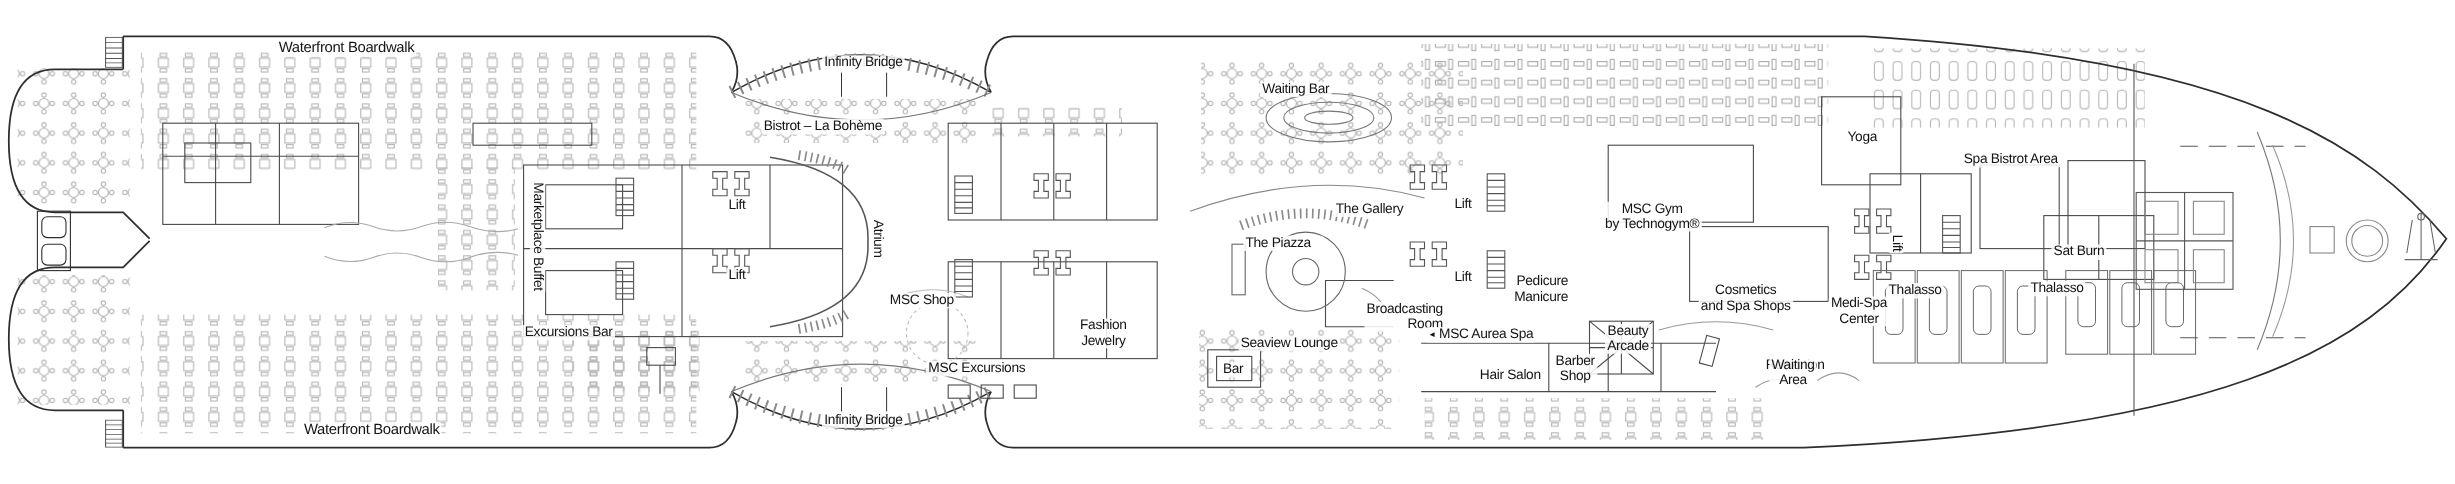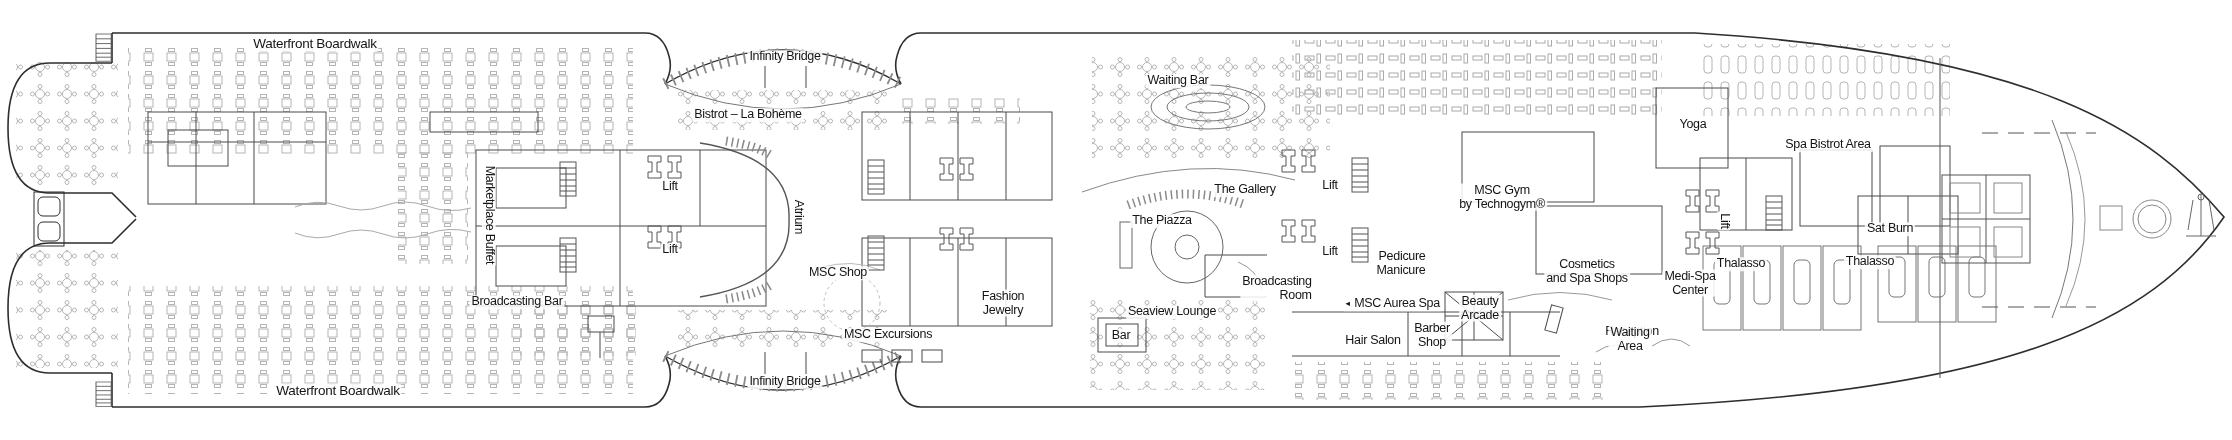--- a/index.html
+++ b/index.html
@@ -218,40 +218,40 @@
       <path d="M2186,236 h30 M2201,194 v42 M2193,200 l-5,30 M2209,200 l5,30"></path>
       <circle cx="2201" cy="197" r="3"></circle>
     </g>
   </g>
 </svg>
 
   <div class="lbl big" style="left:315px;top:44px">Waterfront Boardwalk</div>
   <div class="lbl" style="left:785px;top:57px">Infinity Bridge</div>
   <div class="lbl" style="left:748px;top:115px">Bistrot – La Bohème</div>
   <div class="lbl v" style="left:489px;top:215px">Marketplace Buffet</div>
-  <div class="lbl" style="left:517px;top:302px">Broadcasting Bar</div>
+  <div class="lbl" style="left:517px;top:302px">Excursions Bar</div>
   <div class="lbl big" style="left:338px;top:391px">Waterfront Boardwalk</div>
   <div class="lbl" style="left:670px;top:187px">Lift</div>
   <div class="lbl" style="left:670px;top:250px">Lift</div>
   <div class="lbl v" style="left:798px;top:217px">Atrium</div>
   <div class="lbl" style="left:838px;top:273px">MSC Shop</div>
   <div class="lbl" style="left:888px;top:335px">MSC Excursions</div>
   <div class="lbl" style="left:1003px;top:303px">Fashion
 Jewelry</div>
   <div class="lbl" style="left:785px;top:382px">Infinity Bridge</div>
   <div class="lbl" style="left:1178px;top:81px">Waiting Bar</div>
   <div class="lbl" style="left:1245px;top:190px">The Gallery</div>
   <div class="lbl" style="left:1330px;top:186px">Lift</div>
   <div class="lbl" style="left:1162px;top:221px">The Piazza</div>
   <div class="lbl" style="left:1330px;top:252px">Lift</div>
   <div class="lbl left" style="left:1277px;top:288px">Broadcasting
 Room</div>
   <div class="lbl" style="left:1172px;top:312px">Seaview Lounge</div>
   <div class="lbl" style="left:1121px;top:336px">Bar</div>
-  <div class="lbl" style="left:1392px;top:304px"><span class="arrow">◄</span><span>MSC Aurea Spa</span></div>
+  <div class="lbl" style="left:1346px;top:304px"><span class="arrow">◄</span><span>MSC Aurea Spa</span></div>
   <div class="lbl left" style="left:1401px;top:263px">Pedicure
 Manicure</div>
   <div class="lbl" style="left:1373px;top:341px">Hair Salon</div>
   <div class="lbl" style="left:1432px;top:335px">Barber
 Shop</div>
   <div class="lbl" style="left:1480px;top:308px">Beauty
 Arcade</div>
   <div class="lbl" style="left:1502px;top:197px">MSC Gym
 by Technogym®</div>
   <div class="lbl" style="left:1587px;top:271px">Cosmetics

